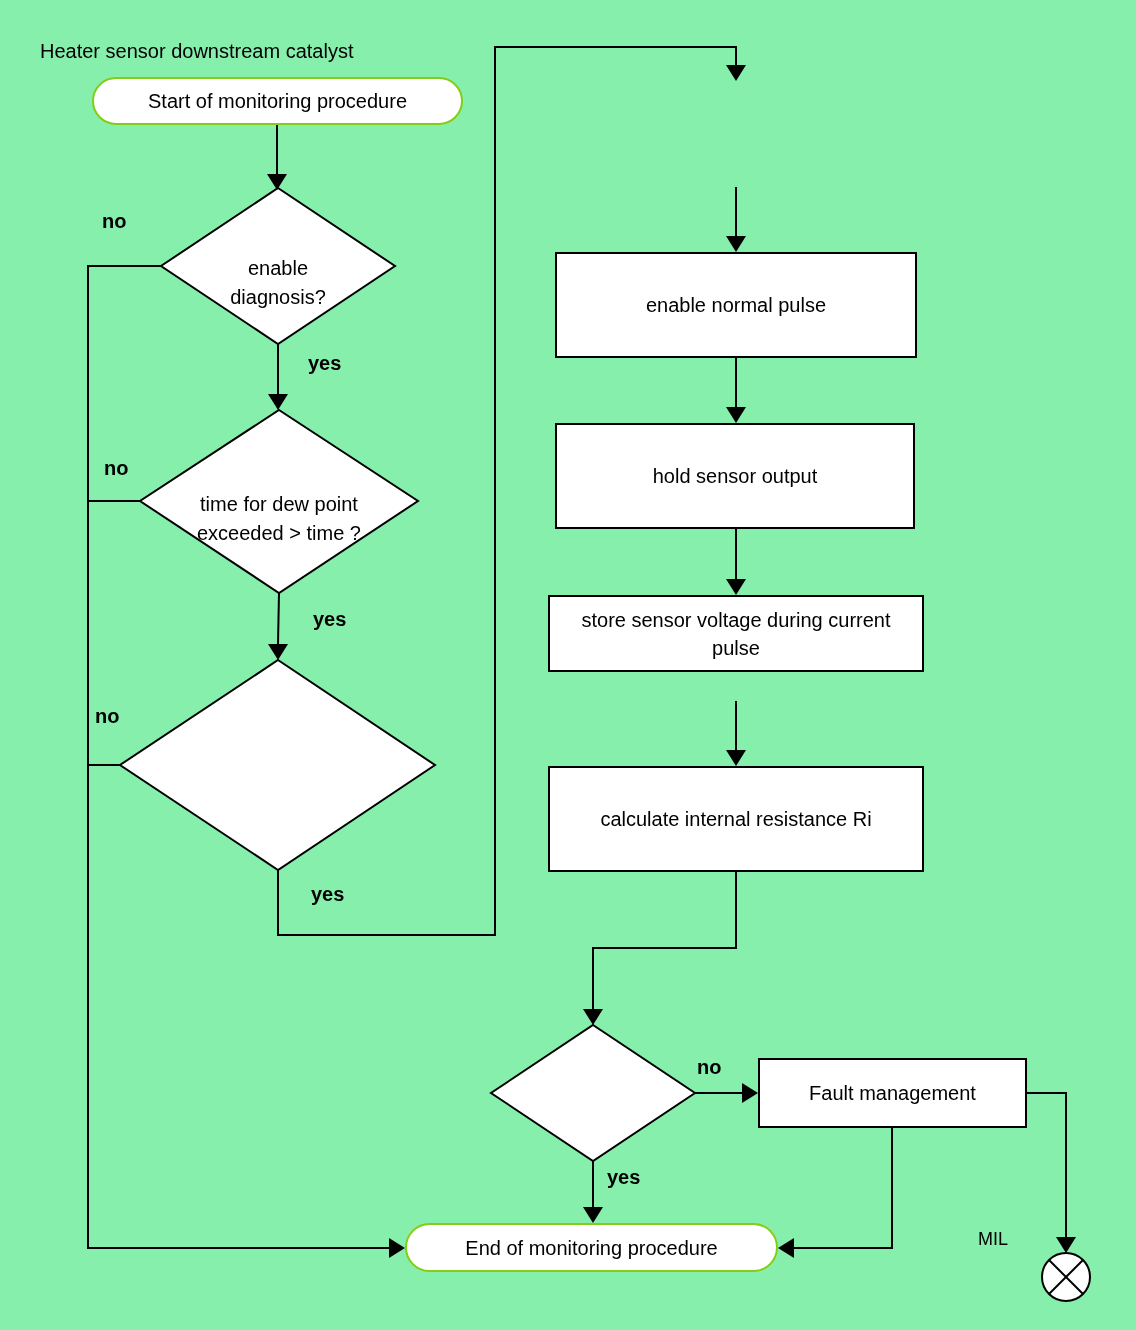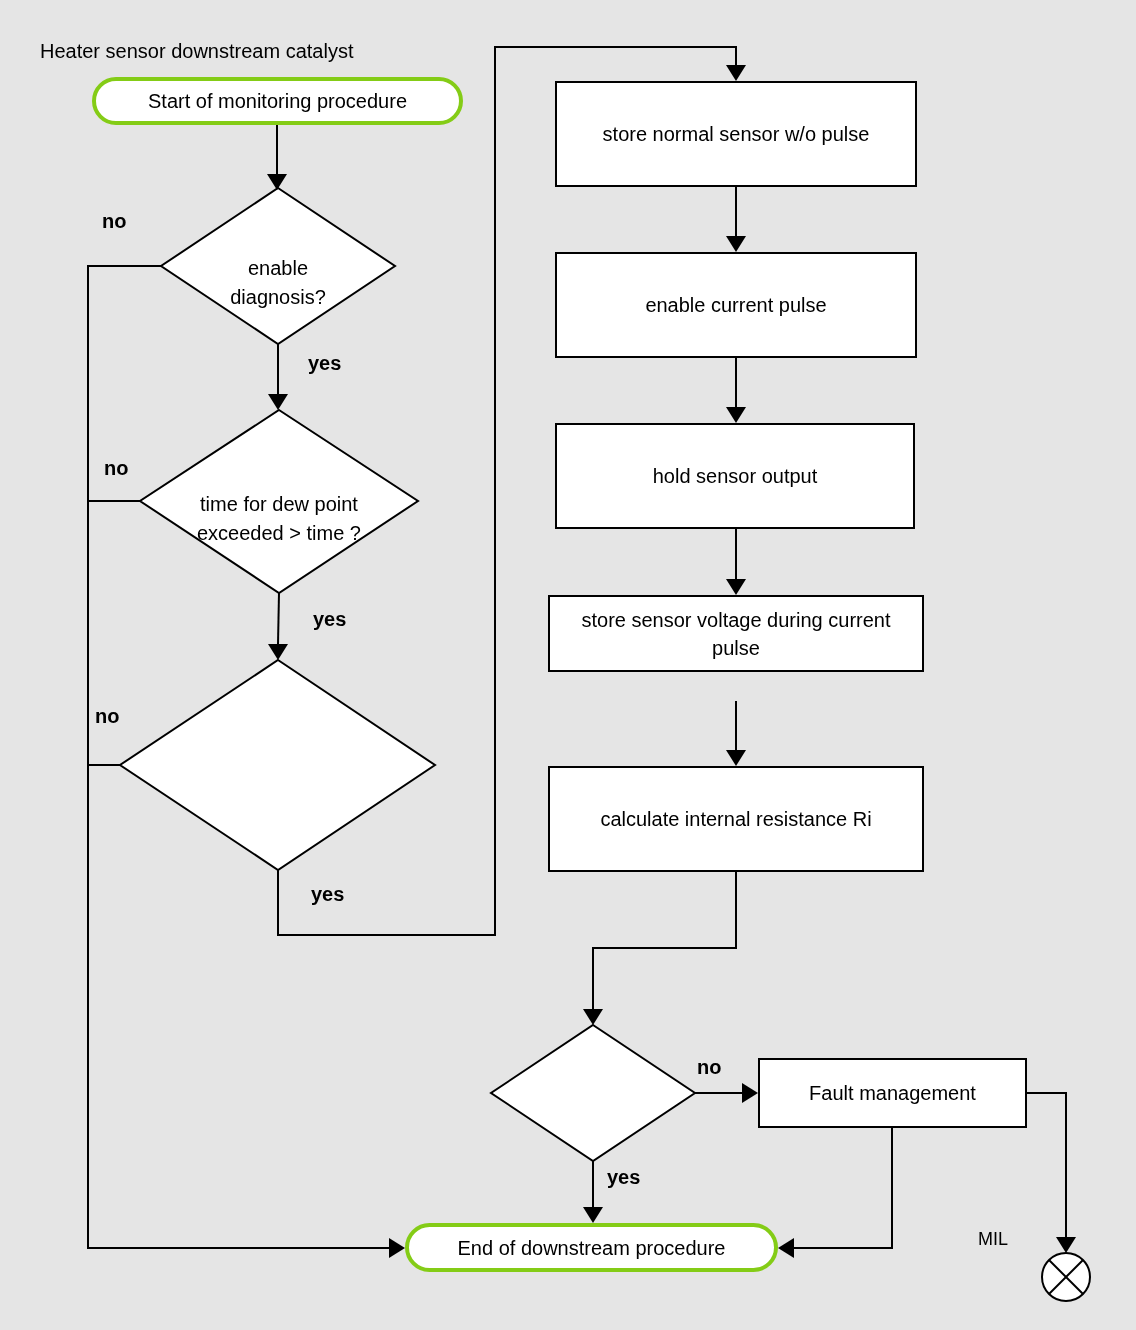--- a/index.html
+++ b/index.html
@@ -1,22 +1,22 @@
 <!DOCTYPE html>
 <html><head>
 <meta charset="utf-8">
 <style>
   html,body { margin:0; padding:0; background:#ffffff; }
   body { font-family:"Liberation Sans", sans-serif; font-size:20px; color:#000; }
-  .canvas { position:relative; width:1136px; height:1330px; background:#e5e5e5; overflow:hidden; }
+  .canvas { position:relative; width:1136px; height:1330px; background:#86efac; overflow:hidden; }
   svg.layer { position:absolute; left:0; top:0; width:1136px; height:1330px; }
   .node { position:absolute; box-sizing:border-box; display:flex; align-items:center;
           justify-content:center; text-align:center; background:#ffffff; line-height:1.4; }
   .process { border:2px solid #000; }
-  .terminator { border:4px solid #84cc16; border-radius:26px; }
+  .terminator { border:2px solid #84cc16; border-radius:26px; }
   .dtext { position:absolute; display:flex; align-items:center; justify-content:center;
            text-align:center; line-height:1.45; }
   .dtext > span { display:inline-block;margin-top:34px; }
   .elabel { position:absolute; white-space:nowrap;font-weight:bold; }
   .title { position:absolute; left:40px; top:40px; white-space:nowrap; }
   .mil { position:absolute; left:978px; top:1229px; font-size:18px; }
 </style>
 </head>
 <body>
 
@@ -81,47 +81,44 @@
 
   <div class="dtext" style="left:161px; top:188px; width:234px; height:156px;">
     <span style="max-width:130px;">enable diagnosis?</span>
   </div>
 
   <div class="dtext" style="left:140px; top:410px; width:278px; height:183px;">
     <span style="max-width:215px;">time for dew point exceeded &gt; time ?</span>
   </div>
 
 
-  <div class="node process" style="left:555px; top:81px; width:362px; height:106px;">
-    <span>store normal sensor w/o pulse</span>
-  </div>
 
   <div class="node process" style="left:555px; top:252px; width:362px; height:106px;">
-    <span>enable current pulse</span>
+    <span>enable normal pulse</span>
   </div>
 
   <div class="node process" style="left:555px; top:423px; width:360px; height:106px;">
     <span>hold sensor output</span>
   </div>
 
   <div class="node process" style="left:548px; top:595px; width:376px; height:77px;">
     <span style="max-width:340px;">store sensor voltage during current pulse</span>
   </div>
 
   <div class="node process" style="left:548px; top:766px; width:376px; height:106px;">
     <span>calculate internal resistance Ri</span>
   </div>
 
 
   <div class="node process" style="left:758px; top:1058px; width:269px; height:70px;">
     <span>Fault management</span>
   </div>
 
   <div class="node terminator" style="left:405px; top:1223px; width:373px; height:49px;">
-    <span>End of downstream procedure</span>
+    <span>End of monitoring procedure</span>
   </div>
 
   <div class="mil">MIL</div>
 
   <div class="elabel" style="left:102px; top:210px;">no</div>
   <div class="elabel" style="left:308px; top:352px;">yes</div>
   <div class="elabel" style="left:104px; top:457px;">no</div>
   <div class="elabel" style="left:313px; top:608px;">yes</div>
   <div class="elabel" style="left:95px; top:705px;">no</div>
   <div class="elabel" style="left:311px; top:883px;">yes</div>

